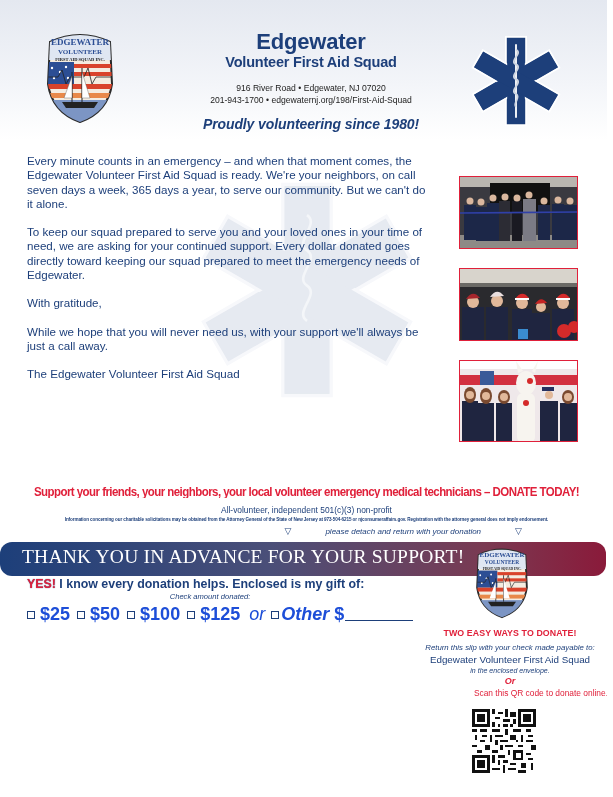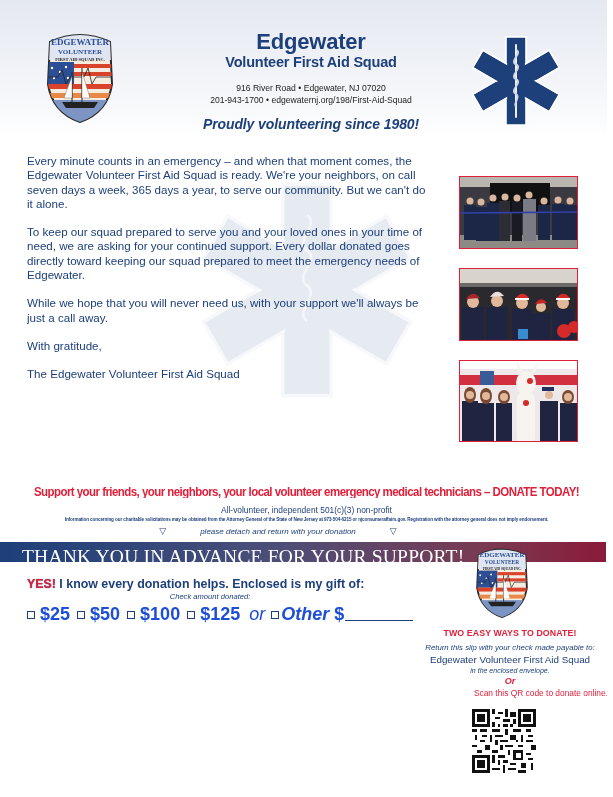--- a/index.html
+++ b/index.html
@@ -34,25 +34,25 @@
   .greet { margin-bottom: 28px !important; }
   .para { margin-bottom: 14px !important; }
 
   .photo { position: absolute; left: 459px; width: 119px; border: 1.5px solid #e0203a; overflow: hidden; }
   .photo svg { display: block; }
 
   .support { position: absolute; left: 0; top: 485px; width: 613px; text-align: center; color: #e0203a;
     font-weight: bold; font-size: 11.5px; letter-spacing: -0.55px; transform: scaleY(1.15); }
   .nonprofit { position: absolute; left: 0; top: 505px; width: 613px; text-align: center; font-size: 8.4px; color: #1d3f7a; }
   .legal { position: absolute; left: 0; top: 517px; width: 613px; text-align: center; font-size: 4.6px; color: #1d3f7a; font-weight: bold; letter-spacing: -0.1px; }
-  .detach { position: absolute; left: 0; top: 526px; width: 556px; text-align: center; font-size: 8px; color: #1d3f7a; font-style: italic; }
+  .detach { position: absolute; left: 0; top: 526px; width: 556px; text-align: right; font-size: 8px; color: #1d3f7a; font-style: italic; }
   .detach .tri { font-style: normal; color: #1d3f7a; margin: 0 34px; font-size: 9px; }
 
-  .banner { position: absolute; left: 0; top: 542px; width: 606px; height: 20px;
-    background: linear-gradient(to right, #1d3f7a 0%, #4b4f78 45%, #7a3a52 80%, #8a1a3a 100%); }
+  .banner { position: absolute; left: 0; top: 542px; width: 606px; height: 34px;
+    background: linear-gradient(to right, #1d3f7a 0%, #4b4f78 45%, #7a3a52 80%, #8a1a3a 100%); border-radius: 12px; }
   .banner-text { position: absolute; left: 22px; top: 4px; color: #fff; font-family: "Liberation Serif", serif;
     font-size: 19.5px; letter-spacing: 0.2px; white-space: nowrap; }
 
   .yes-line { position: absolute; left: 27px; top: 577px; font-size: 12.4px; font-weight: bold; color: #1d3f7a; white-space: nowrap; }
   .yes { color: #e0203a; text-shadow: 0 0 1px #1d3f7a; }
   .check-label { position: absolute; left: 0; top: 592px; width: 420px; text-align: center; font-size: 7.6px; font-style: italic; color: #1d3f7a; }
   .amounts { position: absolute; left: 27px; top: 604px; font-size: 18px; font-weight: bold; color: #1d4ed8; white-space: nowrap; display: flex; align-items: center; }
   .amt { display: inline-flex; align-items: center; margin-right: 7px; cursor: pointer; }
   .box { display: inline-block; width: 8px; height: 8px; border: 1.3px solid #1d3f7a; margin-right: 5px; }
   .or { font-style: italic; font-weight: normal; margin: 0 6px 0 2px; }
@@ -158,22 +158,22 @@
             <rect x="-10" y="-47" width="20" height="94" fill="#e6eaf1"></rect>
           </g>
         <path d="M0 -34 C 6 -30, -6 -22, 0 -18 C 6 -14, -6 -6, 0 -2 C 6 2, -6 10, 0 14" fill="none" stroke="#f4f6f9" stroke-width="1.2"></path>
       </g>
     </svg>
   </div>
 
   <div class="letter">
     <p class="para">Every minute counts in an emergency – and when that moment comes, the Edgewater Volunteer First Aid Squad is ready. We're your neighbors, on call seven days a week, 365 days a year, to serve our community. But we can't do it alone.</p>
     <p class="para">To keep our squad prepared to serve you and your loved ones in your time of need, we are asking for your continued support. Every dollar donated goes directly toward keeping our squad prepared to meet the emergency needs of Edgewater.</p>
+    <p class="para">With gratitude,</p>
     <p class="para">While we hope that you will never need us, with your support we'll always be just a call away.</p>
-    <p class="para">With gratitude,</p>
     <p>The Edgewater Volunteer First Aid Squad</p>
   </div>
 
   <div class="photo" style="top:176px;height:73px;">
     <svg width="119" height="73" viewBox="0 0 119 73">
       <rect width="119" height="73" fill="#3a3a40"></rect>
       <rect x="0" y="0" width="119" height="10" fill="#b9b6b0"></rect>
       <rect x="30" y="6" width="60" height="30" fill="#111"></rect>
       <rect x="0" y="58" width="119" height="15" fill="#8d8a86"></rect>
       <g fill="#1c2748">

